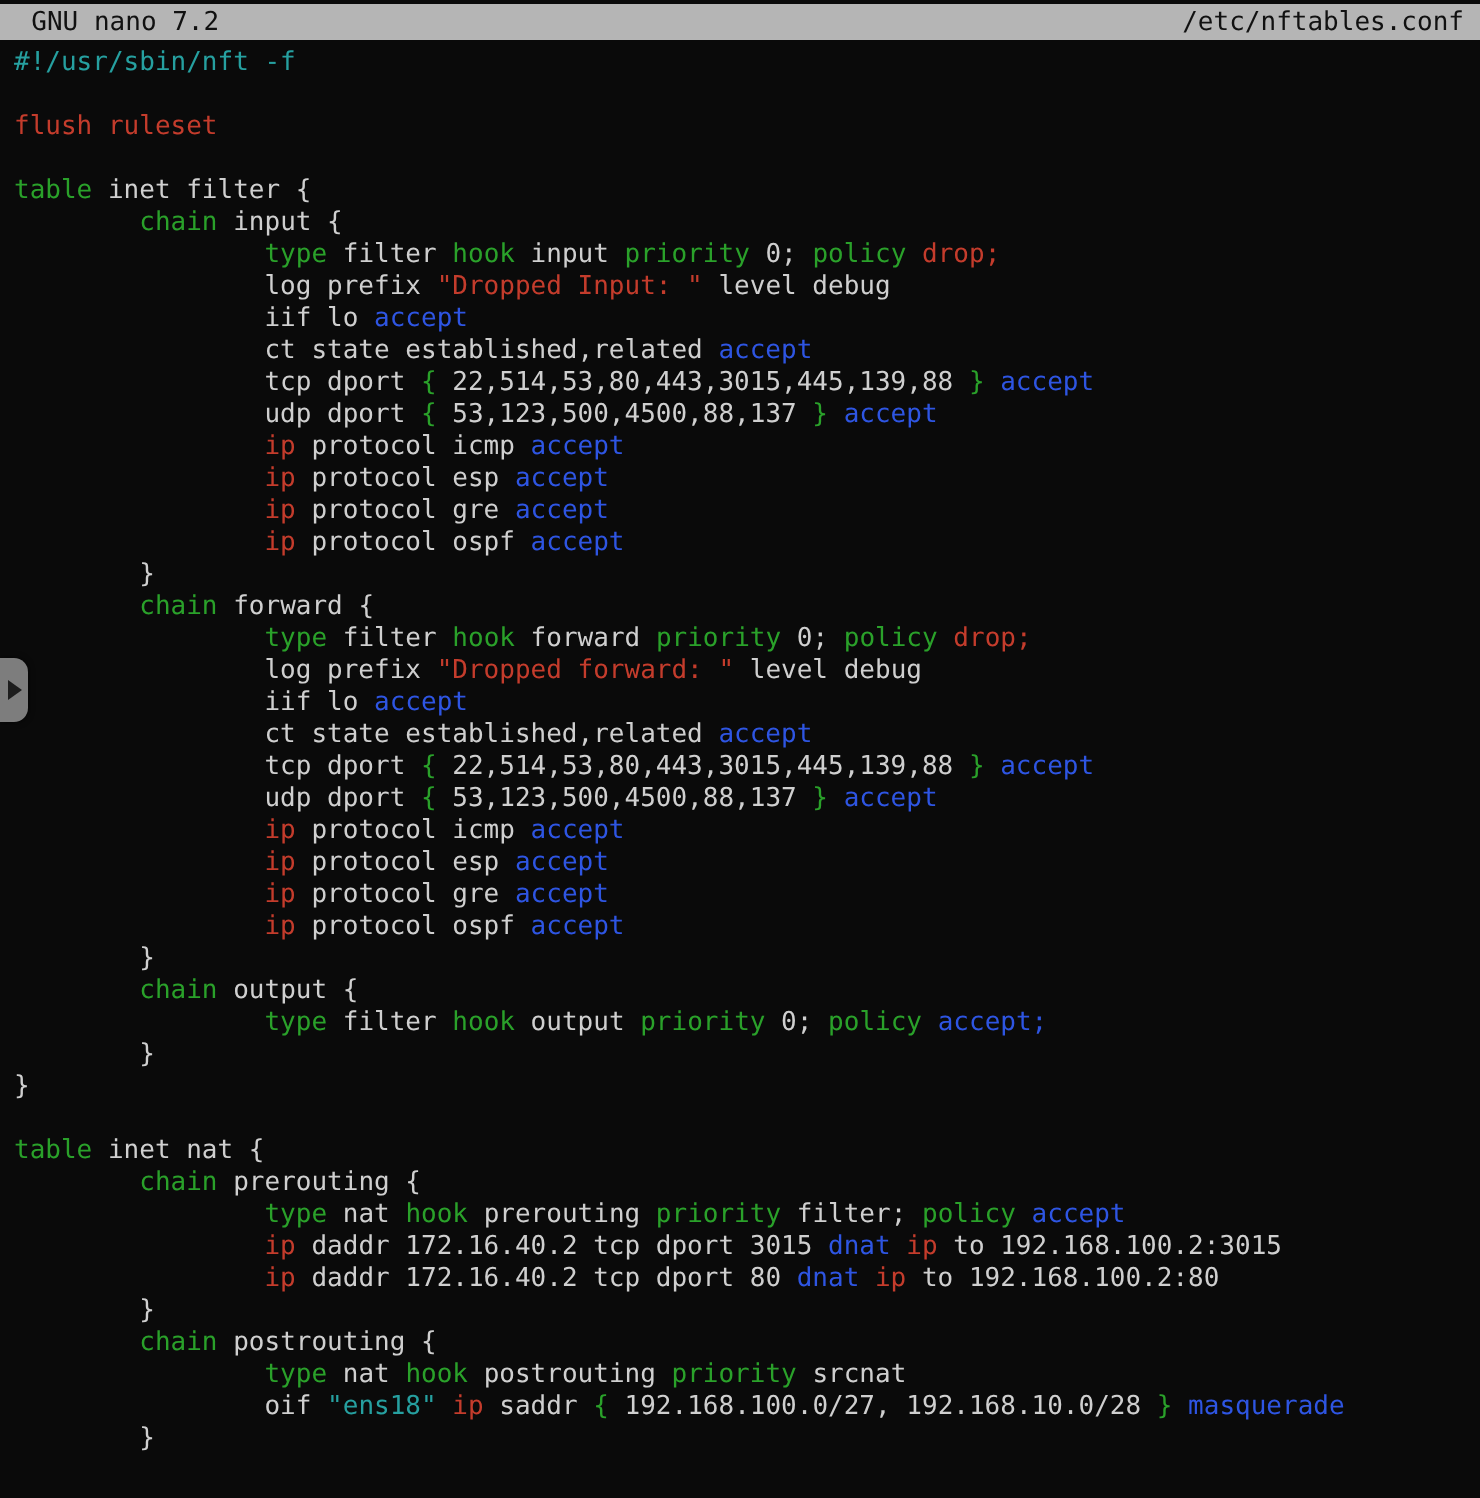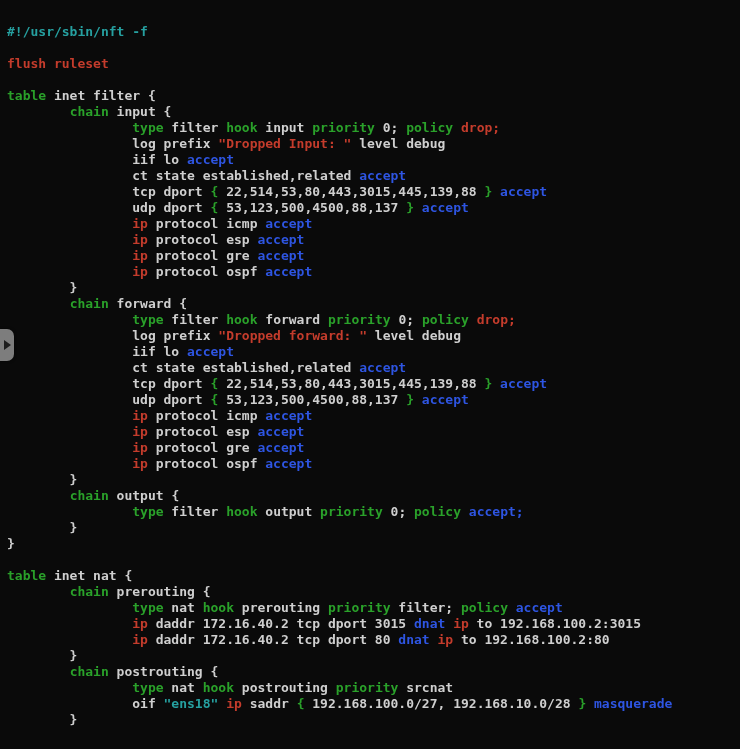--- a/index.html
+++ b/index.html
@@ -30,21 +30,21 @@
   .titlebar span { white-space: pre; }
   .editor {
     position: absolute;
     top: 24px; left: 7px; right: 0; bottom: 0;
     font-size: 13px;
     line-height: 16px;
     white-space: pre;
     color: var(--fg, #cfcfcf);
     overflow: hidden;
   }
-  .line { min-height: 16px; white-space: pre; font-weight: bold; }
+  .line { min-height: 16px; white-space: pre; }
   .side-handle {
     position: absolute;
     left: 0; top: 329px;
     width: 14px; height: 32px;
     background: #7d7d7d;
     border-radius: 0 7px 7px 0;
     display: flex;
     align-items: center;
     justify-content: center;
     box-shadow: 0 0 3px rgba(0,0,0,0.7);
@@ -54,17 +54,21 @@
     width: 0; height: 0;
     border-top: 5px solid transparent;
     border-bottom: 5px solid transparent;
     border-left: 7px solid #1d1d1d;
   }
 </style>
 </head>
 <body>
 
 <div class="terminal">
+  <div class="titlebar">
+    <span>  GNU nano 7.2</span>
+    <span>/etc/nftables.conf</span>
+  </div>
   <div class="editor" id="editor"><div class="line"><span style="color: rgb(38, 160, 160);">#!/usr/sbin/nft -f</span></div><div class="line"></div><div class="line"><span style="color: rgb(196, 60, 44);">flush ruleset</span></div><div class="line"></div><div class="line"><span style="color: rgb(42, 161, 42);">table</span><span style="color: rgb(207, 207, 207);"> inet filter {</span></div><div class="line"><span style="color: rgb(207, 207, 207);">        </span><span style="color: rgb(42, 161, 42);">chain</span><span style="color: rgb(207, 207, 207);"> input {</span></div><div class="line"><span style="color: rgb(207, 207, 207);">                </span><span style="color: rgb(42, 161, 42);">type</span><span style="color: rgb(207, 207, 207);"> filter </span><span style="color: rgb(42, 161, 42);">hook</span><span style="color: rgb(207, 207, 207);"> input </span><span style="color: rgb(42, 161, 42);">priority</span><span style="color: rgb(207, 207, 207);"> 0; </span><span style="color: rgb(42, 161, 42);">policy</span><span style="color: rgb(207, 207, 207);"> </span><span style="color: rgb(196, 60, 44);">drop;</span></div><div class="line"><span style="color: rgb(207, 207, 207);">                log prefix </span><span style="color: rgb(196, 60, 44);">"Dropped Input: "</span><span style="color: rgb(207, 207, 207);"> level debug</span></div><div class="line"><span style="color: rgb(207, 207, 207);">                iif lo </span><span style="color: rgb(46, 85, 226);">accept</span></div><div class="line"><span style="color: rgb(207, 207, 207);">                ct state established,related </span><span style="color: rgb(46, 85, 226);">accept</span></div><div class="line"><span style="color: rgb(207, 207, 207);">                tcp dport </span><span style="color: rgb(42, 161, 42);">{</span><span style="color: rgb(207, 207, 207);"> 22,514,53,80,443,3015,445,139,88 </span><span style="color: rgb(42, 161, 42);">}</span><span style="color: rgb(207, 207, 207);"> </span><span style="color: rgb(46, 85, 226);">accept</span></div><div class="line"><span style="color: rgb(207, 207, 207);">                udp dport </span><span style="color: rgb(42, 161, 42);">{</span><span style="color: rgb(207, 207, 207);"> 53,123,500,4500,88,137 </span><span style="color: rgb(42, 161, 42);">}</span><span style="color: rgb(207, 207, 207);"> </span><span style="color: rgb(46, 85, 226);">accept</span></div><div class="line"><span style="color: rgb(207, 207, 207);">                </span><span style="color: rgb(196, 60, 44);">ip</span><span style="color: rgb(207, 207, 207);"> protocol icmp </span><span style="color: rgb(46, 85, 226);">accept</span></div><div class="line"><span style="color: rgb(207, 207, 207);">                </span><span style="color: rgb(196, 60, 44);">ip</span><span style="color: rgb(207, 207, 207);"> protocol esp </span><span style="color: rgb(46, 85, 226);">accept</span></div><div class="line"><span style="color: rgb(207, 207, 207);">                </span><span style="color: rgb(196, 60, 44);">ip</span><span style="color: rgb(207, 207, 207);"> protocol gre </span><span style="color: rgb(46, 85, 226);">accept</span></div><div class="line"><span style="color: rgb(207, 207, 207);">                </span><span style="color: rgb(196, 60, 44);">ip</span><span style="color: rgb(207, 207, 207);"> protocol ospf </span><span style="color: rgb(46, 85, 226);">accept</span></div><div class="line"><span style="color: rgb(207, 207, 207);">        }</span></div><div class="line"><span style="color: rgb(207, 207, 207);">        </span><span style="color: rgb(42, 161, 42);">chain</span><span style="color: rgb(207, 207, 207);"> forward {</span></div><div class="line"><span style="color: rgb(207, 207, 207);">                </span><span style="color: rgb(42, 161, 42);">type</span><span style="color: rgb(207, 207, 207);"> filter </span><span style="color: rgb(42, 161, 42);">hook</span><span style="color: rgb(207, 207, 207);"> forward </span><span style="color: rgb(42, 161, 42);">priority</span><span style="color: rgb(207, 207, 207);"> 0; </span><span style="color: rgb(42, 161, 42);">policy</span><span style="color: rgb(207, 207, 207);"> </span><span style="color: rgb(196, 60, 44);">drop;</span></div><div class="line"><span style="color: rgb(207, 207, 207);">                log prefix </span><span style="color: rgb(196, 60, 44);">"Dropped forward: "</span><span style="color: rgb(207, 207, 207);"> level debug</span></div><div class="line"><span style="color: rgb(207, 207, 207);">                iif lo </span><span style="color: rgb(46, 85, 226);">accept</span></div><div class="line"><span style="color: rgb(207, 207, 207);">                ct state established,related </span><span style="color: rgb(46, 85, 226);">accept</span></div><div class="line"><span style="color: rgb(207, 207, 207);">                tcp dport </span><span style="color: rgb(42, 161, 42);">{</span><span style="color: rgb(207, 207, 207);"> 22,514,53,80,443,3015,445,139,88 </span><span style="color: rgb(42, 161, 42);">}</span><span style="color: rgb(207, 207, 207);"> </span><span style="color: rgb(46, 85, 226);">accept</span></div><div class="line"><span style="color: rgb(207, 207, 207);">                udp dport </span><span style="color: rgb(42, 161, 42);">{</span><span style="color: rgb(207, 207, 207);"> 53,123,500,4500,88,137 </span><span style="color: rgb(42, 161, 42);">}</span><span style="color: rgb(207, 207, 207);"> </span><span style="color: rgb(46, 85, 226);">accept</span></div><div class="line"><span style="color: rgb(207, 207, 207);">                </span><span style="color: rgb(196, 60, 44);">ip</span><span style="color: rgb(207, 207, 207);"> protocol icmp </span><span style="color: rgb(46, 85, 226);">accept</span></div><div class="line"><span style="color: rgb(207, 207, 207);">                </span><span style="color: rgb(196, 60, 44);">ip</span><span style="color: rgb(207, 207, 207);"> protocol esp </span><span style="color: rgb(46, 85, 226);">accept</span></div><div class="line"><span style="color: rgb(207, 207, 207);">                </span><span style="color: rgb(196, 60, 44);">ip</span><span style="color: rgb(207, 207, 207);"> protocol gre </span><span style="color: rgb(46, 85, 226);">accept</span></div><div class="line"><span style="color: rgb(207, 207, 207);">                </span><span style="color: rgb(196, 60, 44);">ip</span><span style="color: rgb(207, 207, 207);"> protocol ospf </span><span style="color: rgb(46, 85, 226);">accept</span></div><div class="line"><span style="color: rgb(207, 207, 207);">        }</span></div><div class="line"><span style="color: rgb(207, 207, 207);">        </span><span style="color: rgb(42, 161, 42);">chain</span><span style="color: rgb(207, 207, 207);"> output {</span></div><div class="line"><span style="color: rgb(207, 207, 207);">                </span><span style="color: rgb(42, 161, 42);">type</span><span style="color: rgb(207, 207, 207);"> filter </span><span style="color: rgb(42, 161, 42);">hook</span><span style="color: rgb(207, 207, 207);"> output </span><span style="color: rgb(42, 161, 42);">priority</span><span style="color: rgb(207, 207, 207);"> 0; </span><span style="color: rgb(42, 161, 42);">policy</span><span style="color: rgb(207, 207, 207);"> </span><span style="color: rgb(46, 85, 226);">accept;</span></div><div class="line"><span style="color: rgb(207, 207, 207);">        }</span></div><div class="line"><span style="color: rgb(207, 207, 207);">}</span></div><div class="line"></div><div class="line"><span style="color: rgb(42, 161, 42);">table</span><span style="color: rgb(207, 207, 207);"> inet nat {</span></div><div class="line"><span style="color: rgb(207, 207, 207);">        </span><span style="color: rgb(42, 161, 42);">chain</span><span style="color: rgb(207, 207, 207);"> prerouting {</span></div><div class="line"><span style="color: rgb(207, 207, 207);">                </span><span style="color: rgb(42, 161, 42);">type</span><span style="color: rgb(207, 207, 207);"> nat </span><span style="color: rgb(42, 161, 42);">hook</span><span style="color: rgb(207, 207, 207);"> prerouting </span><span style="color: rgb(42, 161, 42);">priority</span><span style="color: rgb(207, 207, 207);"> filter; </span><span style="color: rgb(42, 161, 42);">policy</span><span style="color: rgb(207, 207, 207);"> </span><span style="color: rgb(46, 85, 226);">accept</span></div><div class="line"><span style="color: rgb(207, 207, 207);">                </span><span style="color: rgb(196, 60, 44);">ip</span><span style="color: rgb(207, 207, 207);"> daddr 172.16.40.2 tcp dport 3015 </span><span style="color: rgb(46, 85, 226);">dnat</span><span style="color: rgb(207, 207, 207);"> </span><span style="color: rgb(196, 60, 44);">ip</span><span style="color: rgb(207, 207, 207);"> to 192.168.100.2:3015</span></div><div class="line"><span style="color: rgb(207, 207, 207);">                </span><span style="color: rgb(196, 60, 44);">ip</span><span style="color: rgb(207, 207, 207);"> daddr 172.16.40.2 tcp dport 80 </span><span style="color: rgb(46, 85, 226);">dnat</span><span style="color: rgb(207, 207, 207);"> </span><span style="color: rgb(196, 60, 44);">ip</span><span style="color: rgb(207, 207, 207);"> to 192.168.100.2:80</span></div><div class="line"><span style="color: rgb(207, 207, 207);">        }</span></div><div class="line"><span style="color: rgb(207, 207, 207);">        </span><span style="color: rgb(42, 161, 42);">chain</span><span style="color: rgb(207, 207, 207);"> postrouting {</span></div><div class="line"><span style="color: rgb(207, 207, 207);">                </span><span style="color: rgb(42, 161, 42);">type</span><span style="color: rgb(207, 207, 207);"> nat </span><span style="color: rgb(42, 161, 42);">hook</span><span style="color: rgb(207, 207, 207);"> postrouting </span><span style="color: rgb(42, 161, 42);">priority</span><span style="color: rgb(207, 207, 207);"> srcnat</span></div><div class="line"><span style="color: rgb(207, 207, 207);">                oif </span><span style="color: rgb(38, 160, 160);">"ens18"</span><span style="color: rgb(207, 207, 207);"> </span><span style="color: rgb(196, 60, 44);">ip</span><span style="color: rgb(207, 207, 207);"> saddr </span><span style="color: rgb(42, 161, 42);">{</span><span style="color: rgb(207, 207, 207);"> 192.168.100.0/27, 192.168.10.0/28 </span><span style="color: rgb(42, 161, 42);">}</span><span style="color: rgb(207, 207, 207);"> </span><span style="color: rgb(46, 85, 226);">masquerade</span></div><div class="line"><span style="color: rgb(207, 207, 207);">        }</span></div></div>
   <div class="side-handle">
     <span class="tri"></span>
   </div>
 </div>
 
 </body></html>

